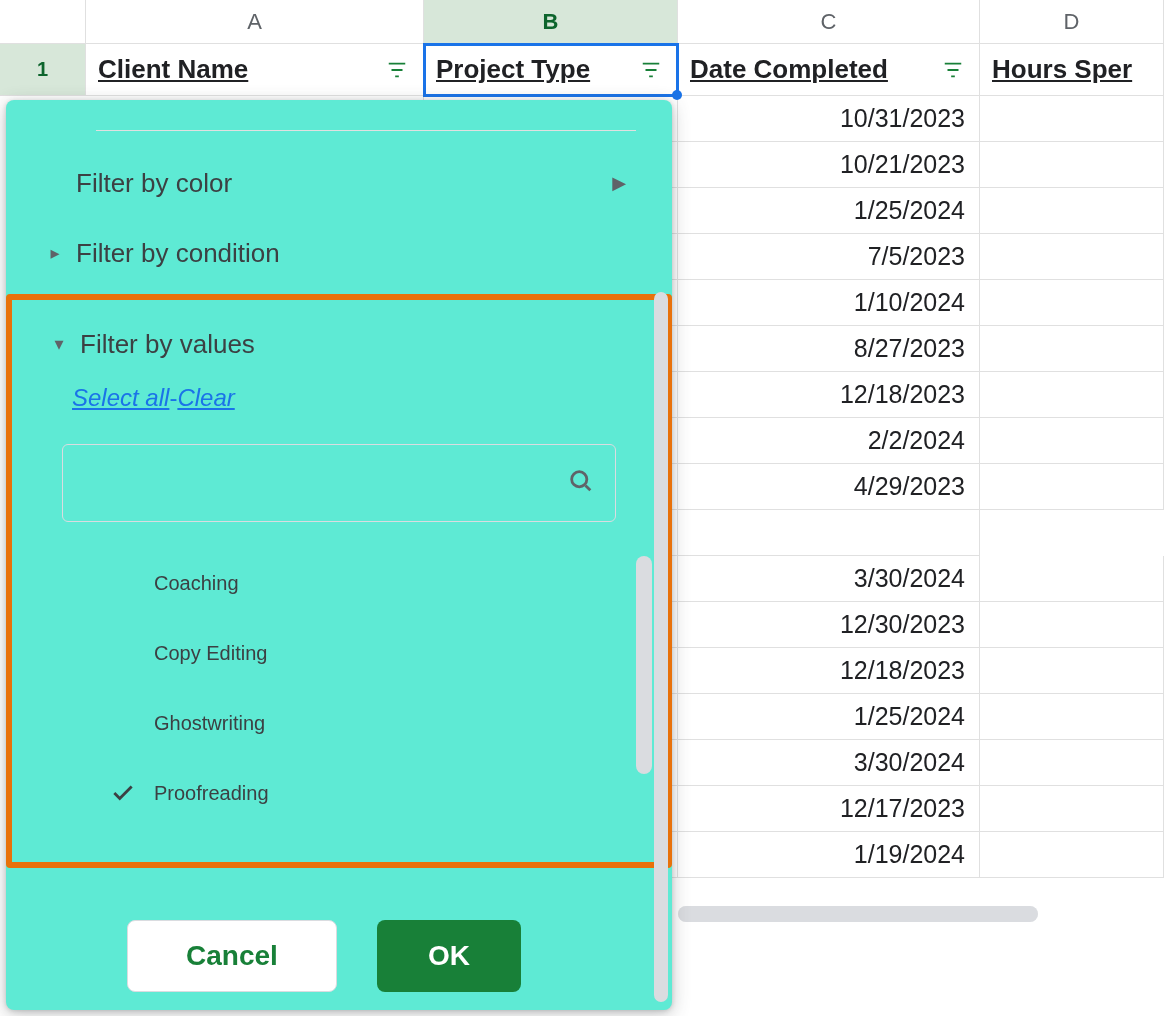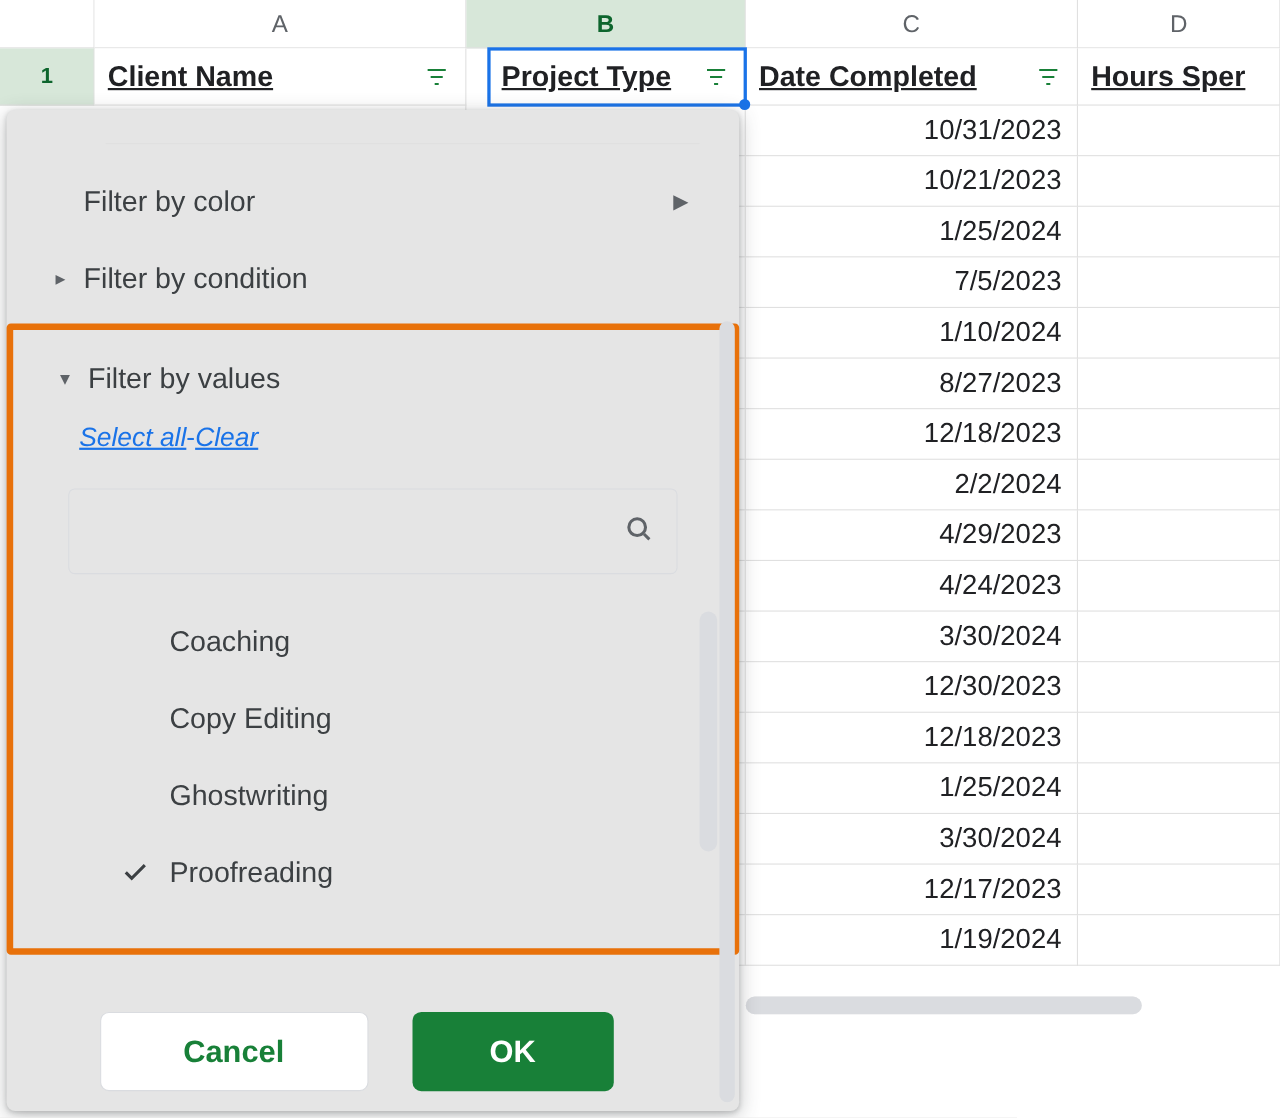--- a/index.html
+++ b/index.html
@@ -50,21 +50,20 @@
     height: 52px;
     background:#fff;
     text-decoration:underline;
   }
   .headcell.selected {
     background: #fff;
     outline: 3px solid #1a73e8;
     outline-offset: -2px;
     position: relative;
     z-index: 1;
-    margin-left: 20px;
   }
   .headcell.selected::after {
     content:"";
     position:absolute; right:-5px; bottom:-5px;
     width:10px; height:10px; background:#1a73e8; border-radius:50%;
   }
 
   .filter-icon {
     width: 28px; height: 28px;
     display:inline-flex; align-items:center; justify-content:center;
@@ -88,21 +87,21 @@
     position:absolute; left:678px; top:906px; width:360px; height:16px;
     background:#f1f3f4; border-radius:8px;
   }
   .hscroll .thumb { position:absolute; left:0; top:0; height:16px; width:360px; background:#dadce0; border-radius:8px; }
 
   
   .filter-panel {
     position: absolute;
     left: 6px; top: 100px;
     width: 666px; height: 910px;
-    background: #e5e5e5;
+    background: #5eead4;
     border-radius: 8px;
     box-shadow: 0 4px 18px rgba(60,64,67,.3), 0 1px 4px rgba(60,64,67,.2);
     z-index: 20;
   }
   .top-divider { position:absolute; left:90px; right:36px; top:30px; height:1px; background:#e0e0e0; }
   .menu-row {
     display:flex; align-items:center; height:70px;
     padding: 0 0 0 34px;
     font-size: 26px; color:#3c4043;
     cursor:pointer;
@@ -128,21 +127,21 @@
     display:flex; align-items:center; justify-content:flex-end;
     padding: 0 20px;
   }
   .search-wrap input { flex:1; border:none; outline:none; font-size:24px; background:transparent; }
   .search-wrap .mag { color:#5f6368; }
   .search-wrap .mag svg { width:28px; height:28px; }
   .value-list { padding: 6px 0 0 76px; }
   .value-item {
     display:flex; align-items:center;
     height: 70px;
-    font-size: 26px; color:#3c4043;
+    font-size: 20px; color:#3c4043;
     cursor:pointer;
   }
   .value-item .check { width:44px; display:inline-flex; justify-content:flex-start; color:#3c4043; }
   .value-item .check[data-checked="false"] { visibility:hidden; }
   .value-item .check svg { width:26px; height:26px; }
 
   .v-scroll-track {
     position:absolute; right:20px; top:456px; width:16px; height:222px;
     background:transparent;
   }
@@ -155,22 +154,22 @@
 
   .btn-row {
     position:absolute; left:0; right:30px; bottom:18px;
     display:flex; justify-content:center; gap:40px;
   }
   .btn {
     height: 72px; border-radius:8px; font-size:28px; font-weight:600;
     display:flex; align-items:center; justify-content:center;
     cursor:pointer;
   }
-  .btn-cancel { width:244px; border:1px solid #dadce0; color:#188038; background:#fff; }
-  .btn-ok { width:183px; background:#188038; color:#fff; border:none; }
+  .btn-cancel { width:210px; border:1px solid #dadce0; color:#188038; background:#fff; }
+  .btn-ok { width:144px; background:#188038; color:#fff; border:none; }
 
   .menu-stack { position:absolute; left:0; right:0; top:48px; }
 </style>
 </head>
 <body>
 
 <div class="sheet">
   <div class="cell corner"></div>
   <div class="cell colhead">A</div>
   <div class="cell colhead active">B</div>
@@ -258,21 +257,20 @@
     </div>
     <div class="datarow">
       <div class="cell datacell"></div>
       <div class="cell datacell"></div>
       <div class="cell datacell">4/29/2023</div>
       <div class="cell datacell"></div>
     </div>
     <div class="datarow">
       <div class="cell datacell"></div>
       <div class="cell datacell"></div>
-      <div class="cell datacell">4/24/2023</div>
       <div class="cell datacell"></div>
     </div>
     <div class="datarow">
       <div class="cell datacell"></div>
       <div class="cell datacell"></div>
       <div class="cell datacell">3/30/2024</div>
       <div class="cell datacell"></div>
     </div>
     <div class="datarow">
       <div class="cell datacell"></div>

